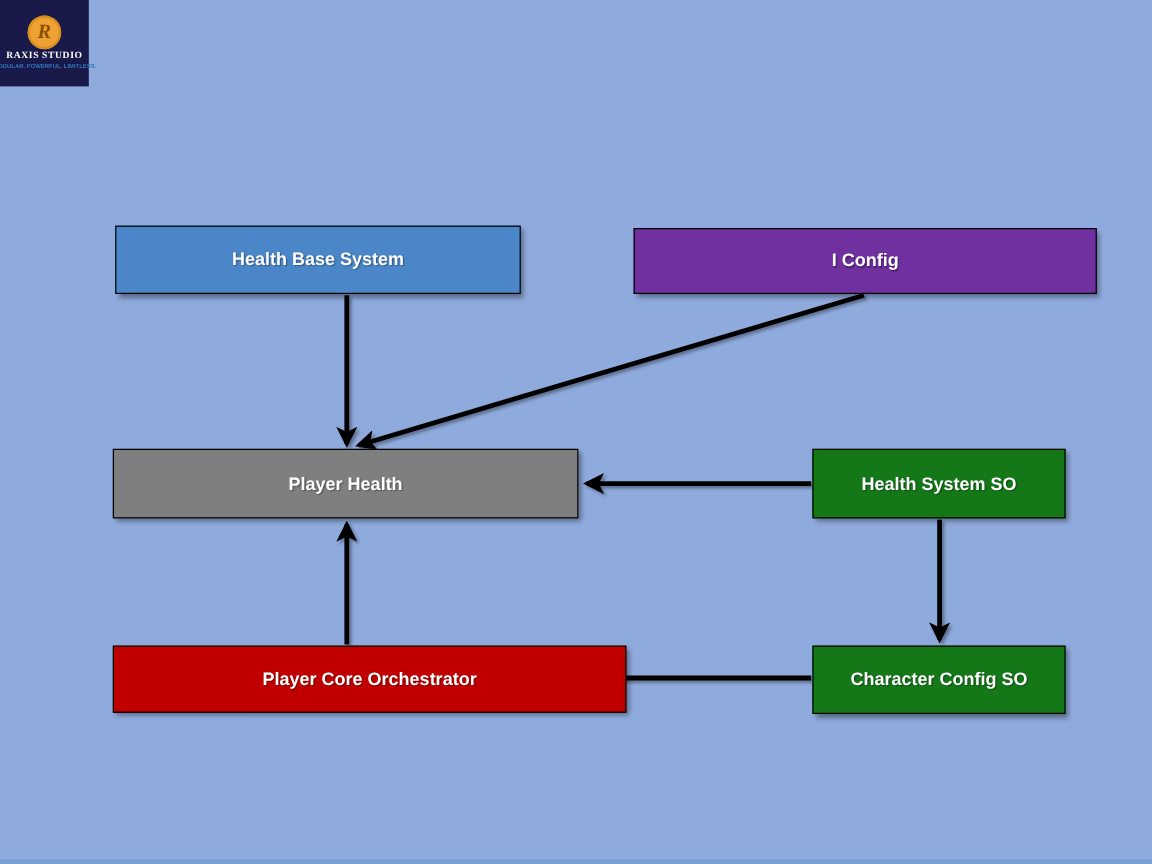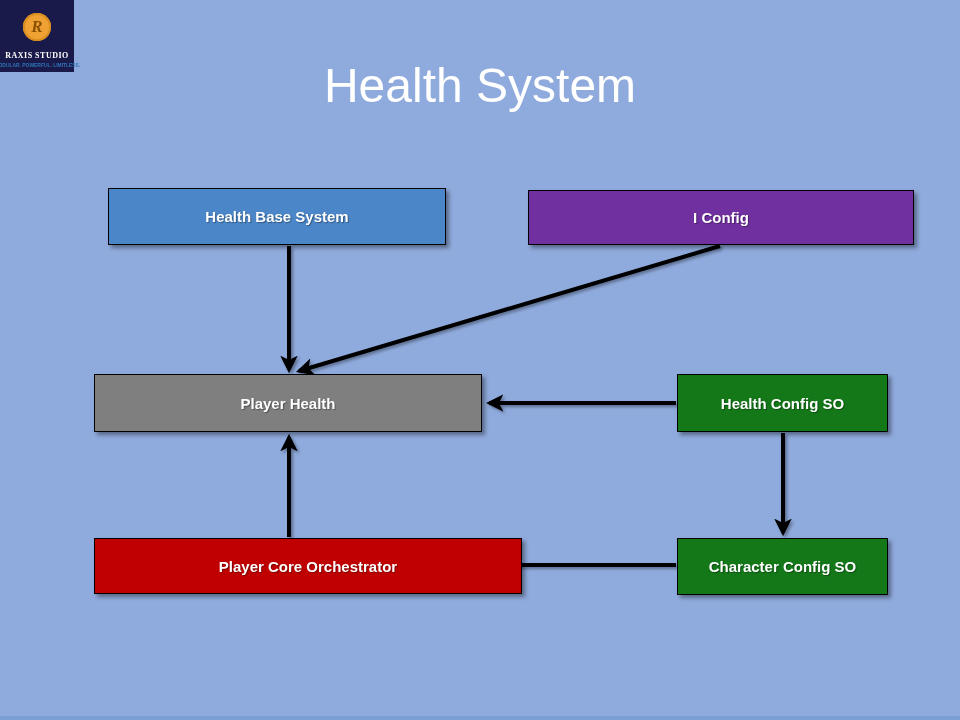--- a/index.html
+++ b/index.html
@@ -16,21 +16,21 @@
   .logo-circle{
     margin-top:13px;width:28px;height:28px;border-radius:50%;
     background:#EFA233;display:flex;align-items:center;justify-content:center;
     box-shadow:inset 0 0 0 2px #d88f1f;
   }
   .logo-monogram{
     font-family:"Liberation Serif",serif;font-style:italic;font-weight:bold;
     font-size:17px;color:#8a5200;line-height:1;transform:translateY(-1px);
   }
   .logo-name{
-    margin-top:10px;color:#ffffff;font-family:"Liberation Serif",serif;
+    margin-top:0;color:#ffffff;font-family:"Liberation Serif",serif;
     font-weight:bold;font-size:8px;letter-spacing:0.5px;white-space:nowrap;
   }
   .logo-tagline{
     margin-top:3px;color:#2E75B6;font-weight:bold;font-size:6px;
     transform:scale(0.82);transform-origin:center top;white-space:nowrap;
   }
   
   .page-title{
     position:absolute;left:0;top:58px;width:100%;text-align:center;
     color:#ffffff;font-size:48px;font-weight:400;letter-spacing:0px;
@@ -59,50 +59,49 @@
 <div id="canvas">
 
   <div class="logo">
     <div class="logo-circle">
       <span class="logo-monogram">R</span>
     </div>
     <div class="logo-name">RAXIS STUDIO</div>
     <div class="logo-tagline">MODULAR. POWERFUL. LIMITLESS.</div>
   </div>
 
-  <div class="page-title">Health System</div>
 
   <svg id="edge-svg" viewBox="0 0 960 720">
     <defs>
       <marker id="arrowhead" markerWidth="4.4" markerHeight="4.4" refX="3.6" refY="2.2" orient="auto" markerUnits="strokeWidth">
         <path d="M0,0 L4.4,2.2 L0,4.4 L1.1,2.2 Z" fill="#000"></path>
       </marker>
     </defs>
     <g>
         <line x1="289" y1="246" x2="289" y2="370" stroke="#000000" stroke-width="4" marker-end="url(#arrowhead)"></line>
         <line x1="720" y1="246" x2="299" y2="371" stroke="#000000" stroke-width="4" marker-end="url(#arrowhead)"></line>
         <line x1="676" y1="403" x2="489" y2="403" stroke="#000000" stroke-width="4" marker-end="url(#arrowhead)"></line>
         <line x1="289" y1="537" x2="289" y2="437" stroke="#000000" stroke-width="4" marker-end="url(#arrowhead)"></line>
         <line x1="783" y1="433" x2="783" y2="533" stroke="#000000" stroke-width="4" marker-end="url(#arrowhead)"></line>
         <line x1="676" y1="565" x2="489" y2="565" stroke="#000000" stroke-width="4" marker-end="url(#arrowhead)"></line>
       </g>
   </svg>
 
   <div>
-      <div class="node" style="left: 96px; top: 188px; width: 338px; height: 57px; background: rgb(75, 134, 200); margin-left: 12px;">
+      <div class="node" style="left: 96px; top: 188px; width: 338px; height: 57px; background: rgb(75, 134, 200);">
         <span class="node-label">Health Base System</span>
       </div>
       <div class="node" style="left: 528px; top: 190px; width: 386px; height: 55px; background: rgb(112, 48, 160);">
         <span class="node-label">I Config</span>
       </div>
       <div class="node" style="left: 94px; top: 374px; width: 388px; height: 58px; background: rgb(127, 127, 127);">
         <span class="node-label">Player Health</span>
       </div>
       <div class="node" style="left: 677px; top: 374px; width: 211px; height: 58px; background: rgb(20, 120, 25);">
-        <span class="node-label">Health Config SO</span>
+        <span class="node-label">Health System SO</span>
       </div>
       <div class="node" style="left: 94px; top: 538px; width: 428px; height: 56px; background: rgb(192, 0, 0);">
         <span class="node-label">Player Core Orchestrator</span>
       </div>
       <div class="node" style="left: 677px; top: 538px; width: 211px; height: 57px; background: rgb(20, 120, 25);">
         <span class="node-label">Character Config SO</span>
       </div>
     </div>
 
   <div class="footer-strip"></div>

